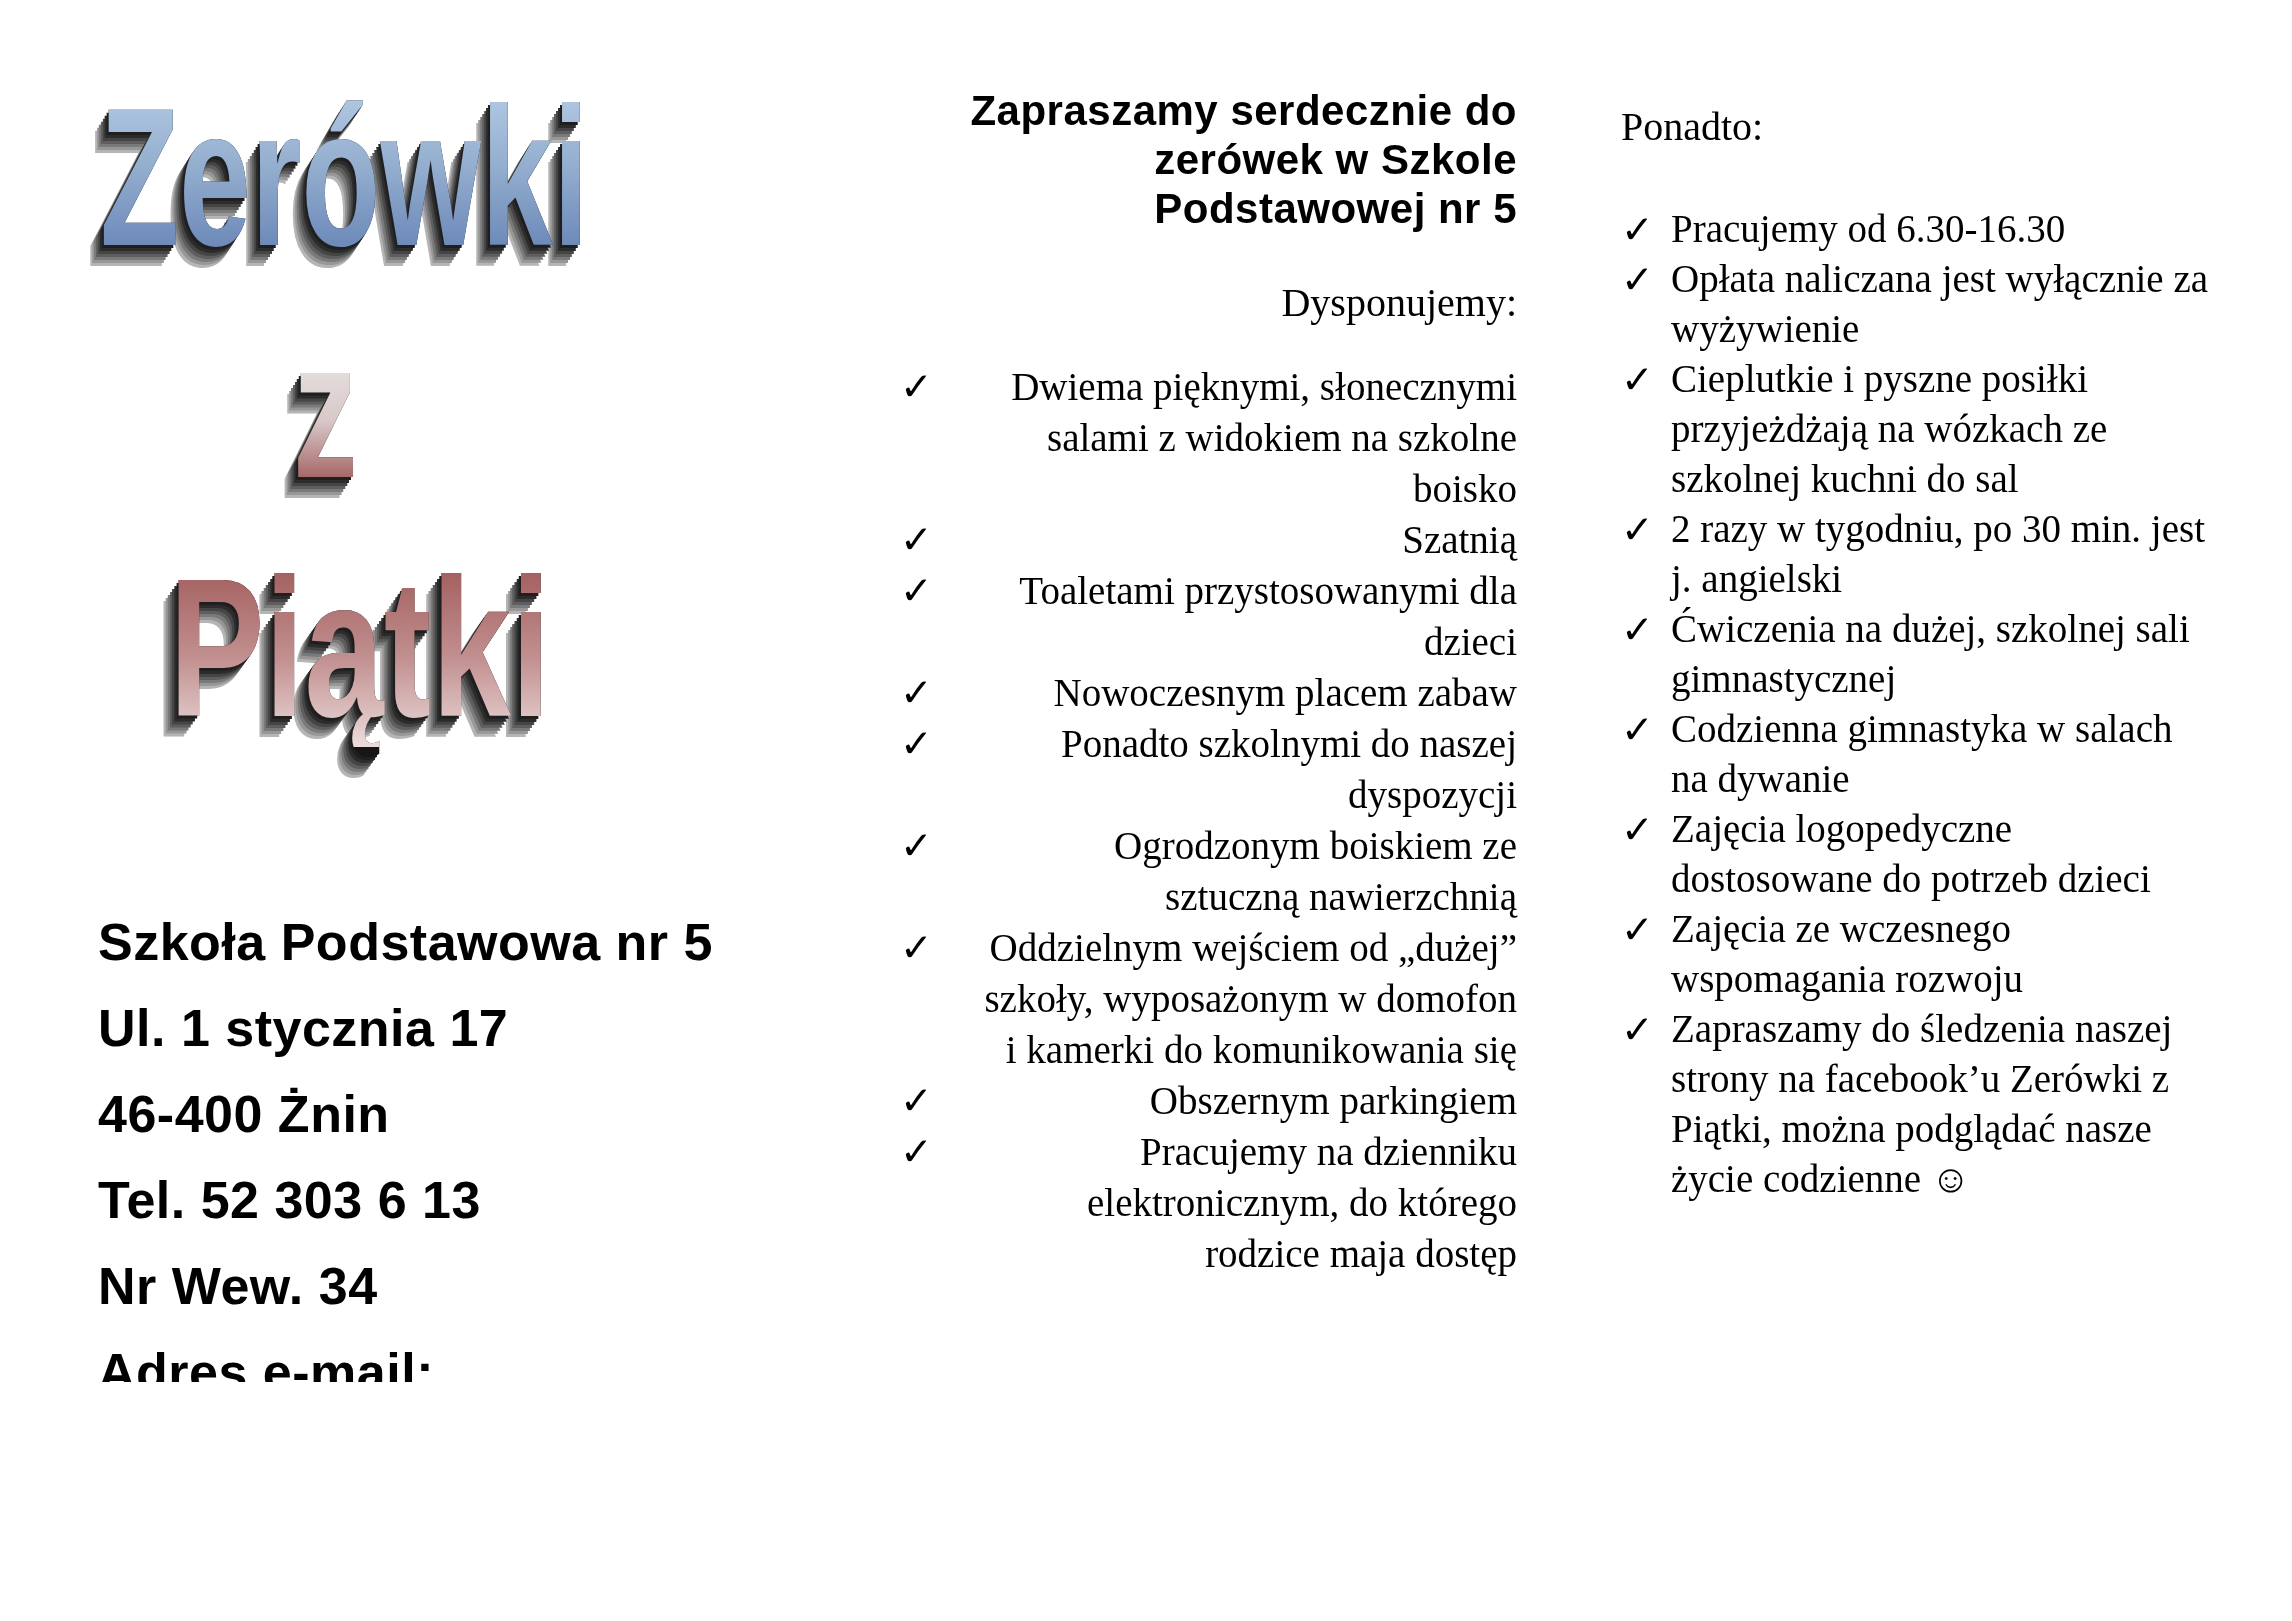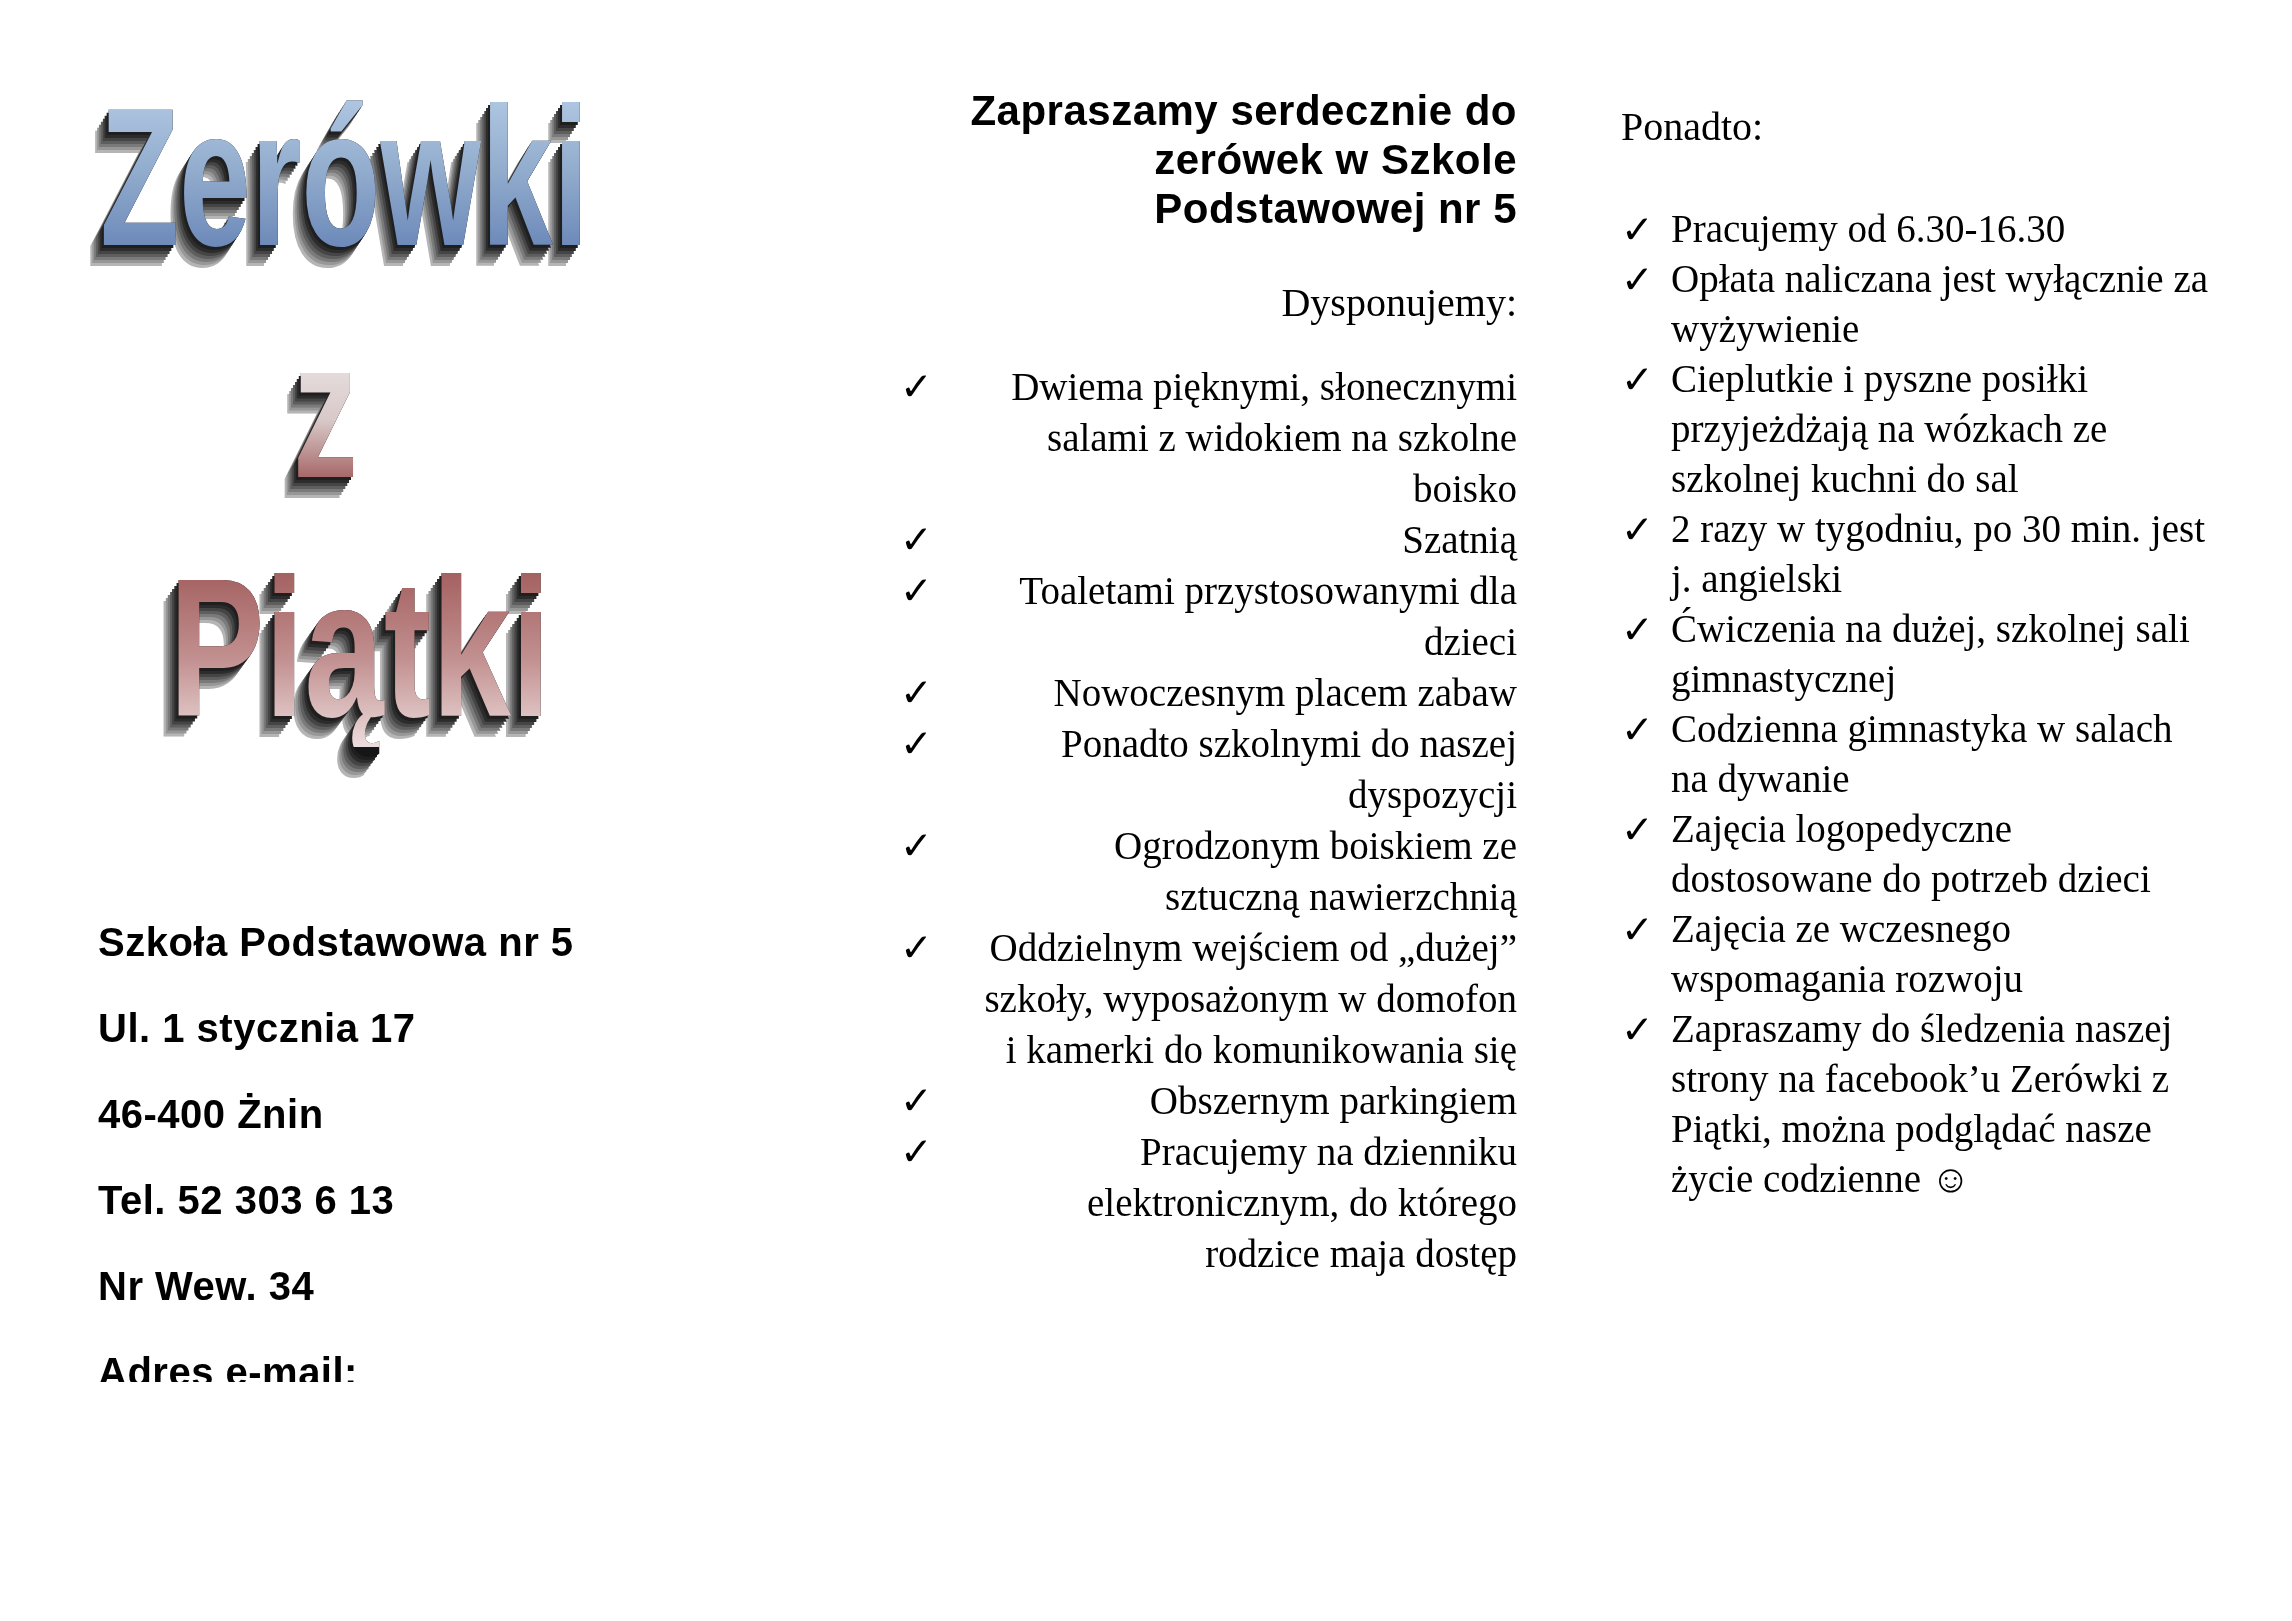--- a/index.html
+++ b/index.html
@@ -31,21 +31,21 @@
   .logo-z { left: 293px; top: 312px; font-size: 196px; transform: scaleX(0.66); }
   .logo-z .face { background-image: linear-gradient(180deg, #f2f2f2 0%, #d9c9c9 55%, #8c3434 100%); }
 
   .logo-piatki { left: 169px; top: 551px; font-size: 196px; transform: scaleX(0.73); }
   .logo-piatki .face { background-image: linear-gradient(180deg, #9d5555 0%, #c29090 55%, #eddcdc 100%); }
 
   
   .contact {
     position: absolute; left: 98px; top: 919px; width: 627px;
     font-family: "Liberation Sans", sans-serif; font-weight: 900;
-    font-size: 40px; letter-spacing: 0.5px;
+    font-size: 52px; letter-spacing: 0.5px;
   }
   .contact p { margin: 0 0 40px 0; line-height: 46px; white-space: nowrap; }
   .email-link {
     position: absolute; left: 165px; top: 1453px;
     font-family: "DejaVu Sans", sans-serif; font-weight: bold;
     font-size: 40px; color: #1e1ee0;
     text-decoration: underline; text-decoration-thickness: 3.9px; text-underline-offset: 6.9px;
     white-space: nowrap;
     margin-top: 46px;
   }

